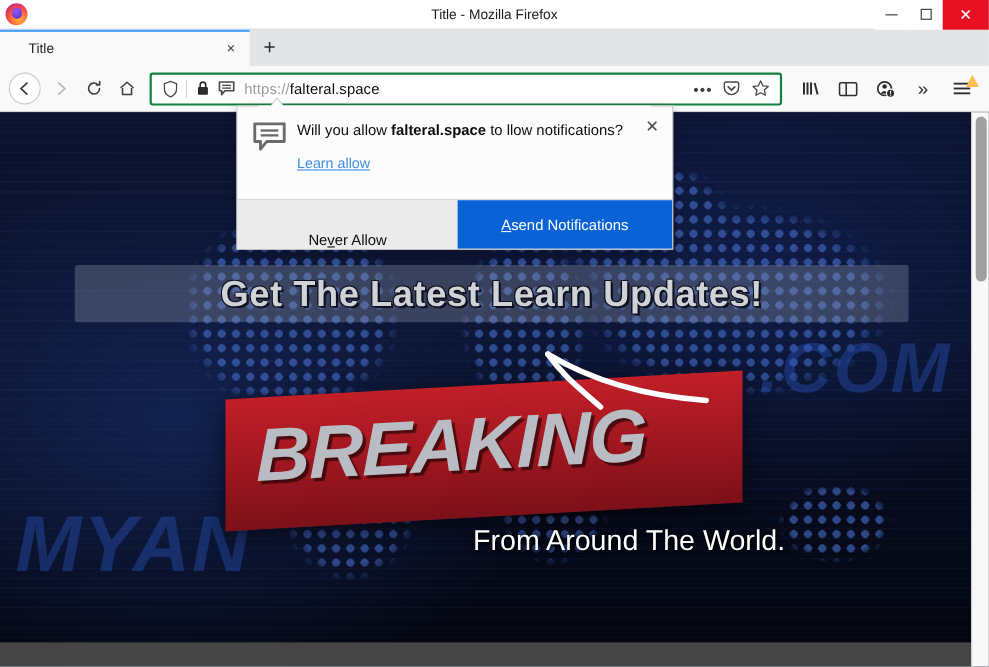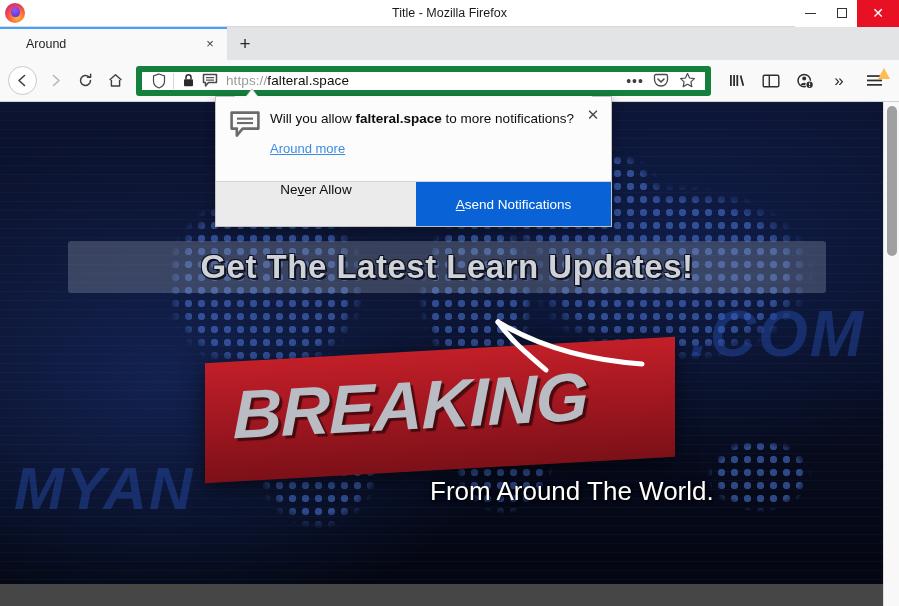--- a/index.html
+++ b/index.html
@@ -82,21 +82,21 @@
     justify-content: center; flex: 0 0 auto; color: #3d3d3d;
   }
   .navbtn.back {
     border: 1px solid #c9c9c9; border-radius: 50%; width: 29px; height: 29px;
     background: #fff; margin-right: 3px;
   }
   .navbtn.fwd { color: #b6b6b6; }
 
   .urlbar {
     flex: 1 1 auto; height: 30px; margin: 0 10px 0 6px;
-    background: #ffffff; border: 6px solid #15803d; border-radius: 3px;
+    background: #ffffff; border: 2px solid #15803d; border-radius: 3px;
     display: flex; align-items: center; padding: 0 6px;
     position: relative;
   }
   .url-ico { width: 22px; display: flex; align-items: center; justify-content: center; }
   .url-sep { width: 1px; height: 16px; background: #d6d6d6; margin: 0 3px; }
   .url-text { flex: 1; font-size: 13.5px; color: #0c0c0d; margin-left: 5px; letter-spacing: .1px; }
   .url-text .scheme { color: #9a9a9a; }
   .url-right { display: flex; align-items: center; gap: 2px; }
   .url-right .ib { width: 24px; height: 24px; display: flex; align-items: center; justify-content: center; color: #3d3d3d; }
 
@@ -151,21 +151,21 @@
       radial-gradient(ellipse 22% 24% at 76% 34%, #000 58%, transparent 74%),
       radial-gradient(ellipse 8% 10% at 86% 74%, #000 58%, transparent 74%),
       radial-gradient(ellipse 13% 16% at 66% 20%, #000 58%, transparent 74%);
     -webkit-mask-repeat: no-repeat; mask-repeat: no-repeat;
   }
   .watermark {
     position: absolute; font-weight: 700; font-style: italic;
     color: rgba(42,86,190,.40); letter-spacing: 2px; white-space: nowrap;
     pointer-events: none; font-family: "Liberation Sans", sans-serif;
   }
-  .wm-left  { left: 14px;  top: 352px; font-size: 60px; }
+  .wm-left  { left: 14px;  top: 352px; font-size: 72px; }
   .wm-right { right: 18px; top: 195px; font-size: 64px; }
 
   
   .headline-band {
     position: absolute; left: 68px; top: 139px; width: 758px; height: 52px;
     background: rgba(160,168,185,.30);
     border-radius: 3px;
     display: flex; align-items: center; justify-content: center;
   }
   .headline-band span {
@@ -250,21 +250,21 @@
     position: absolute; right: 9px; top: 9px; width: 18px; height: 18px;
     display: flex; align-items: center; justify-content: center;
     font-size: 15px; color: #4a4a4a;
   }
   .popup-actions {
     position: absolute; left: 0; bottom: 0; width: 100%; height: 45px;
     display: flex; border-top: 1px solid #d4d4d4;
   }
   .btn-secondary {
     flex: 0 0 200px; background: #ebebeb; color: #0c0c0d; font-size: 13.5px;
-    display: flex; align-items: flex-start; justify-content: center;
+    display: flex; align-items: flex-end; justify-content: center;
   }
   .btn-primary {
     flex: 1; background: #0a63d6; color: #ffffff; font-size: 13.5px;
     display: flex; align-items: center; justify-content: center;
   }
   .ak { text-decoration: underline; }
 </style>
 </head>
 <body>
 
@@ -284,21 +284,21 @@
         <span class="max-glyph"></span>
       </div>
       <div class="win-btn close">
         <span>✕</span>
       </div>
     </div>
   </div>
 
   <div class="tabstrip">
     <div class="tab">
-      <span class="tab-label">Around</span>
+      <span class="tab-label">Title</span>
       <span class="tab-close">×</span>
     </div>
     <div class="newtab">+</div>
   </div>
 
   <div class="navbar">
     <div class="navbtn back">
       <svg width="17" height="17" viewBox="0 0 17 17">
           <path d="M10.5 3.5 L5 8.5 L10.5 13.5" fill="none" stroke="#3d3d3d" stroke-width="1.6" stroke-linecap="round" stroke-linejoin="round"></path>
         </svg>
@@ -436,22 +436,22 @@
 
     <div class="popup-body">
       <div class="popup-icon">
         <svg width="30" height="27" viewBox="0 0 30 27">
           <path d="M1.6 1.6 H28.4 V17.6 H12.6 L6.8 24.6 V17.6 H1.6 Z" fill="none" stroke="#6b6b6b" stroke-width="2.6" stroke-linejoin="round"></path>
           <rect x="7" y="6.6" width="16" height="2.1" fill="#6b6b6b"></rect>
           <rect x="7" y="11" width="16" height="2.1" fill="#6b6b6b"></rect>
         </svg>
       </div>
       <div class="popup-text">
-        <div class="popup-q"><span>Will you allow </span><b>falteral.space</b><span> to more notifications?</span></div>
-        <a class="popup-learn" href="#">Around more</a>
+        <div class="popup-q"><span>Will you allow </span><b>falteral.space</b><span> to llow notifications?</span></div>
+        <a class="popup-learn" href="#">Learn allow</a>
       </div>
       <div class="popup-close">✕</div>
     </div>
 
     <div class="popup-actions">
       <div class="btn-secondary">
           <span>Ne</span>
           <span class="ak">v</span>
           <span>er Allow</span>
         </div>

